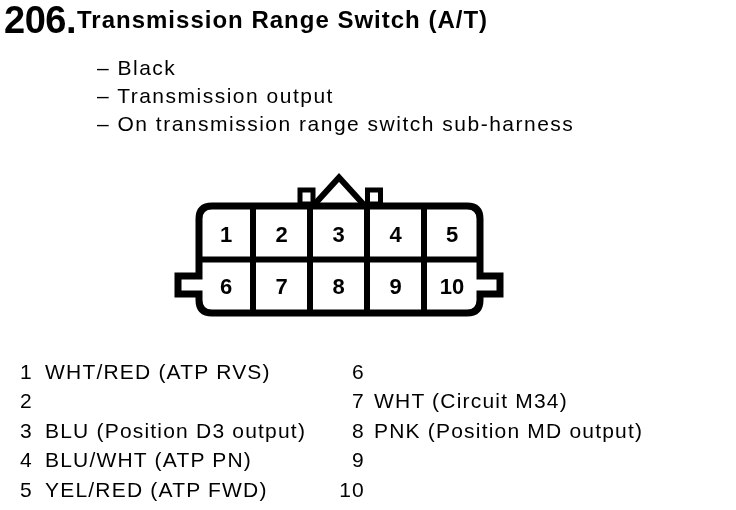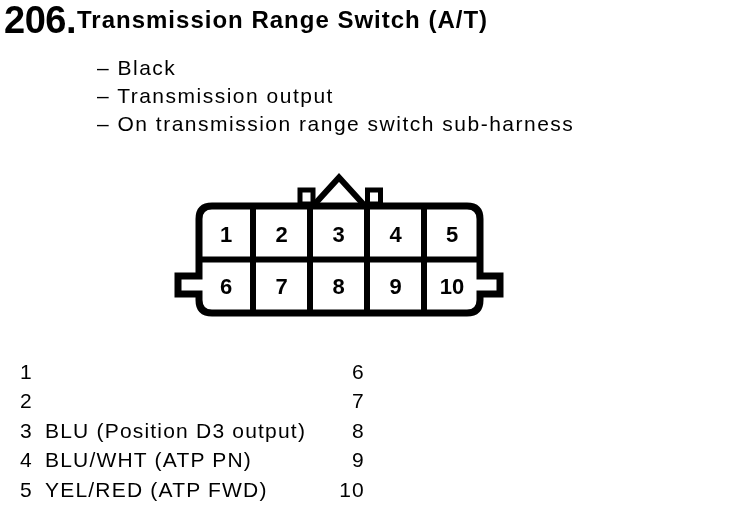--- a/index.html
+++ b/index.html
@@ -97,20 +97,21 @@
   <text class="pin-num-svg" x="281.5" y="294">7</text>
   <text class="pin-num-svg" x="338.5" y="294">8</text>
   <text class="pin-num-svg" x="395.5" y="294">9</text>
   <text class="pin-num-svg" x="452" y="294">10</text>
 </svg>
 
 <div class="pin-list">
   <div class="pin-col left">
     <div class="pin-row">
       <span class="num">1</span>
+      <span class="desc">WHT/RED (ATP RVS)</span>
     </div>
     <div class="pin-row">
       <span class="num">2</span>
     </div>
     <div class="pin-row">
       <span class="num">3</span>
       <span class="desc">BLU (Position D3 output)</span>
     </div>
     <div class="pin-row">
       <span class="num">4</span>
@@ -120,23 +121,25 @@
       <span class="num">5</span>
       <span class="desc">YEL/RED (ATP FWD)</span>
     </div>
   </div>
   <div class="pin-col right">
     <div class="pin-row">
       <span class="num">6</span>
     </div>
     <div class="pin-row">
       <span class="num">7</span>
+      <span class="desc">WHT (Circuit M34)</span>
     </div>
     <div class="pin-row">
       <span class="num">8</span>
+      <span class="desc">PNK (Position MD output)</span>
     </div>
     <div class="pin-row">
       <span class="num">9</span>
     </div>
     <div class="pin-row">
       <span class="num">10</span>
     </div>
   </div>
 </div>
 

